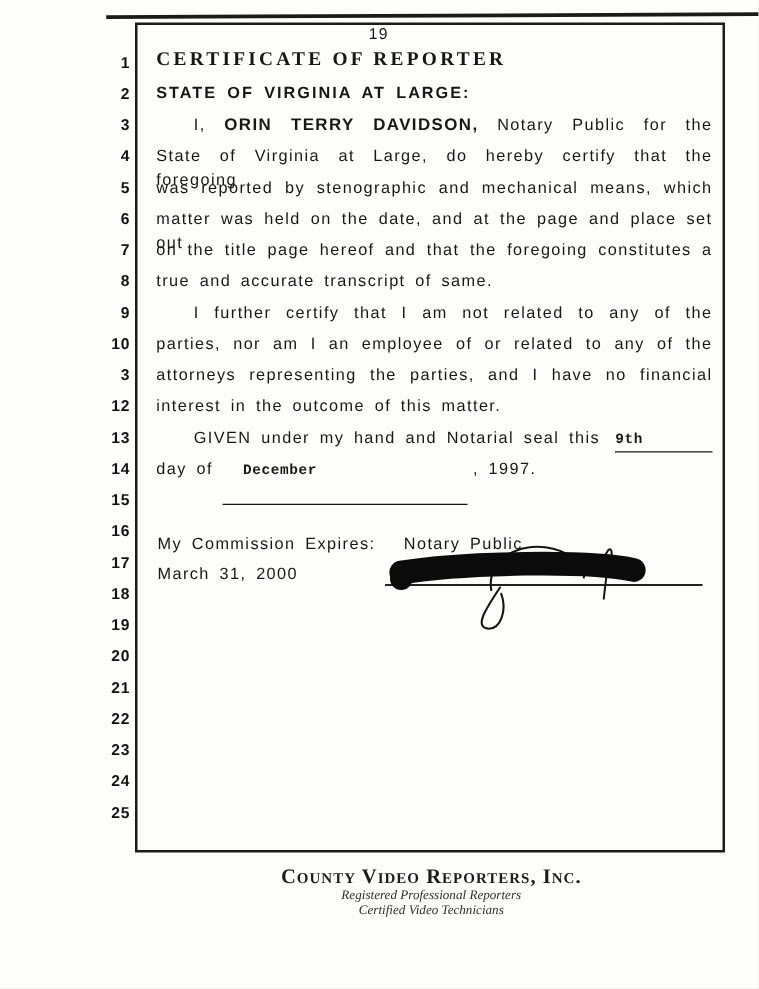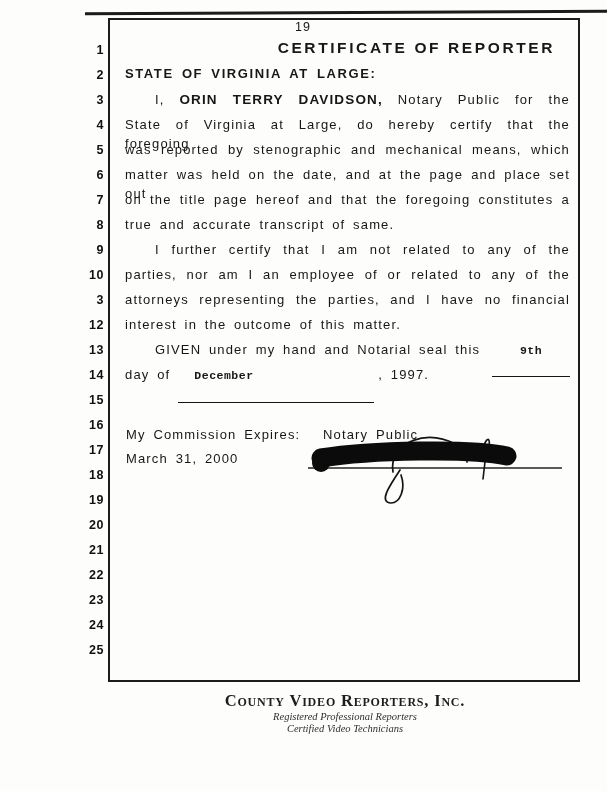--- a/index.html
+++ b/index.html
@@ -23,22 +23,22 @@
   }
   .line-no{
     height:25px; line-height:25px; text-align:right;
     font-size:12.5px; font-weight:600; letter-spacing:.5px; color:#111;
   }
   .pageno{
     position:absolute; left:283px; top:20px; width:40px; text-align:center;
     font-size:12.5px; letter-spacing:1px;
   }
   .doc-title{
-    position:absolute; left:125px; top:39px; width:430px; text-align:right;
-    font-size:15.5px; font-weight:700; letter-spacing:2.6px;
+    position:absolute; left:125px; top:39px; width:430px; text-align:left;
+    font-size:15.5px; font-weight:700; letter-spacing:2.6px;font-family:Liberation Serif, serif;
   }
   .state-line{
     position:absolute; left:125px; top:66px;
     font-size:13px; font-weight:700; letter-spacing:1.6px; word-spacing:3px;
   }
   .bodyline{
     position:absolute; left:125px; width:445px; height:20px; line-height:19px;
     font-size:13px; letter-spacing:1.15px; word-spacing:3px; white-space:nowrap;
   }
   .just{ text-align:justify; text-align-last:justify; white-space:normal; }
@@ -46,21 +46,21 @@
   .n3{top:90px} .n4{top:115px} .n5{top:140px} .n6{top:165px} .n7{top:190px}
   .n8{top:215px} .n9{top:240px} .n10{top:265px} .n11{top:290px} .n12{top:315px}
   .n13{top:340px} .n14{top:365px}
   .reporter-name{ font-weight:700; font-size:13.5px; }
   .flexline{ display:flex; align-items:baseline; white-space:nowrap; }
   .uline{ border-bottom:1.5px solid #151515; }
   .fillin{
     font-family:"Liberation Mono","DejaVu Sans Mono",monospace;
     font-size:11.5px; letter-spacing:.5px; font-weight:600;
   }
-  .day-blank{ flex:1; margin-left:12px; text-align:center; padding-bottom:16px; }
+  .day-blank{ flex:1; margin-left:12px; padding-bottom:0; }
   .month-blank{ width:196px; margin-left:8px; padding-left:16px; padding-bottom:17px; }
   .year-suffix{ margin-left:4px; }
   .commission-label{ position:absolute; left:126px; top:427px; font-size:13px; letter-spacing:1.15px; word-spacing:3px; }
   .notary-label{ position:absolute; left:323px; top:427px; font-size:13px; letter-spacing:1.15px; word-spacing:3px; }
   .commission-date{ position:absolute; left:126px; top:451px; font-size:13px; letter-spacing:1.15px; word-spacing:3px; }
   .sig-svg{ position:absolute; left:300px; top:426px; }
   .footer{
     position:absolute; left:108px; top:691px; width:474px; text-align:center;
     font-family:"Liberation Serif","DejaVu Serif",serif;
   }

